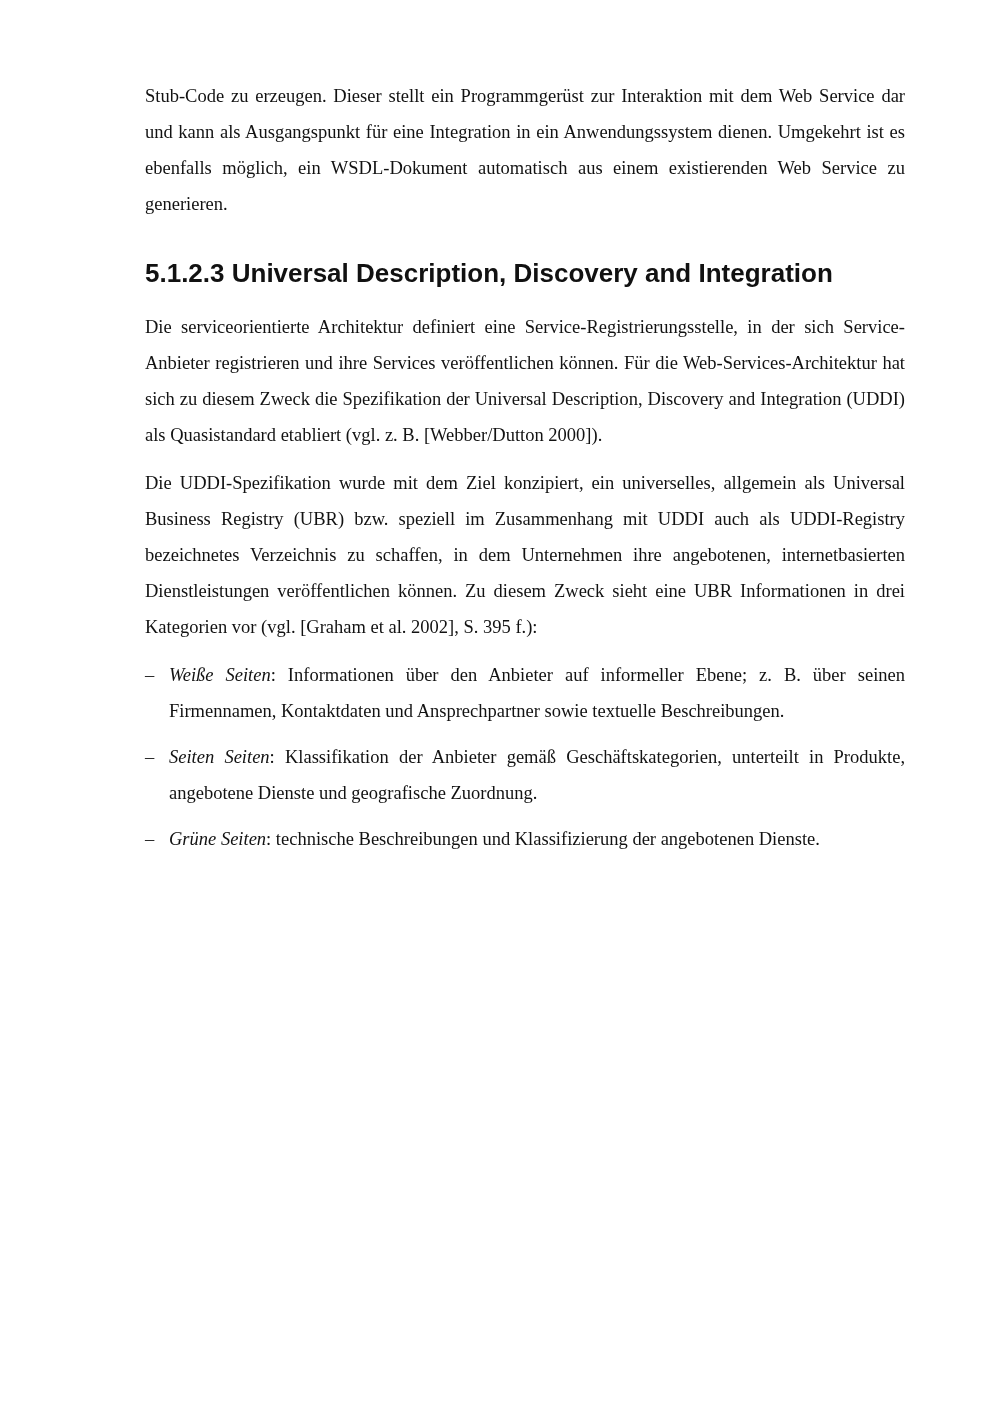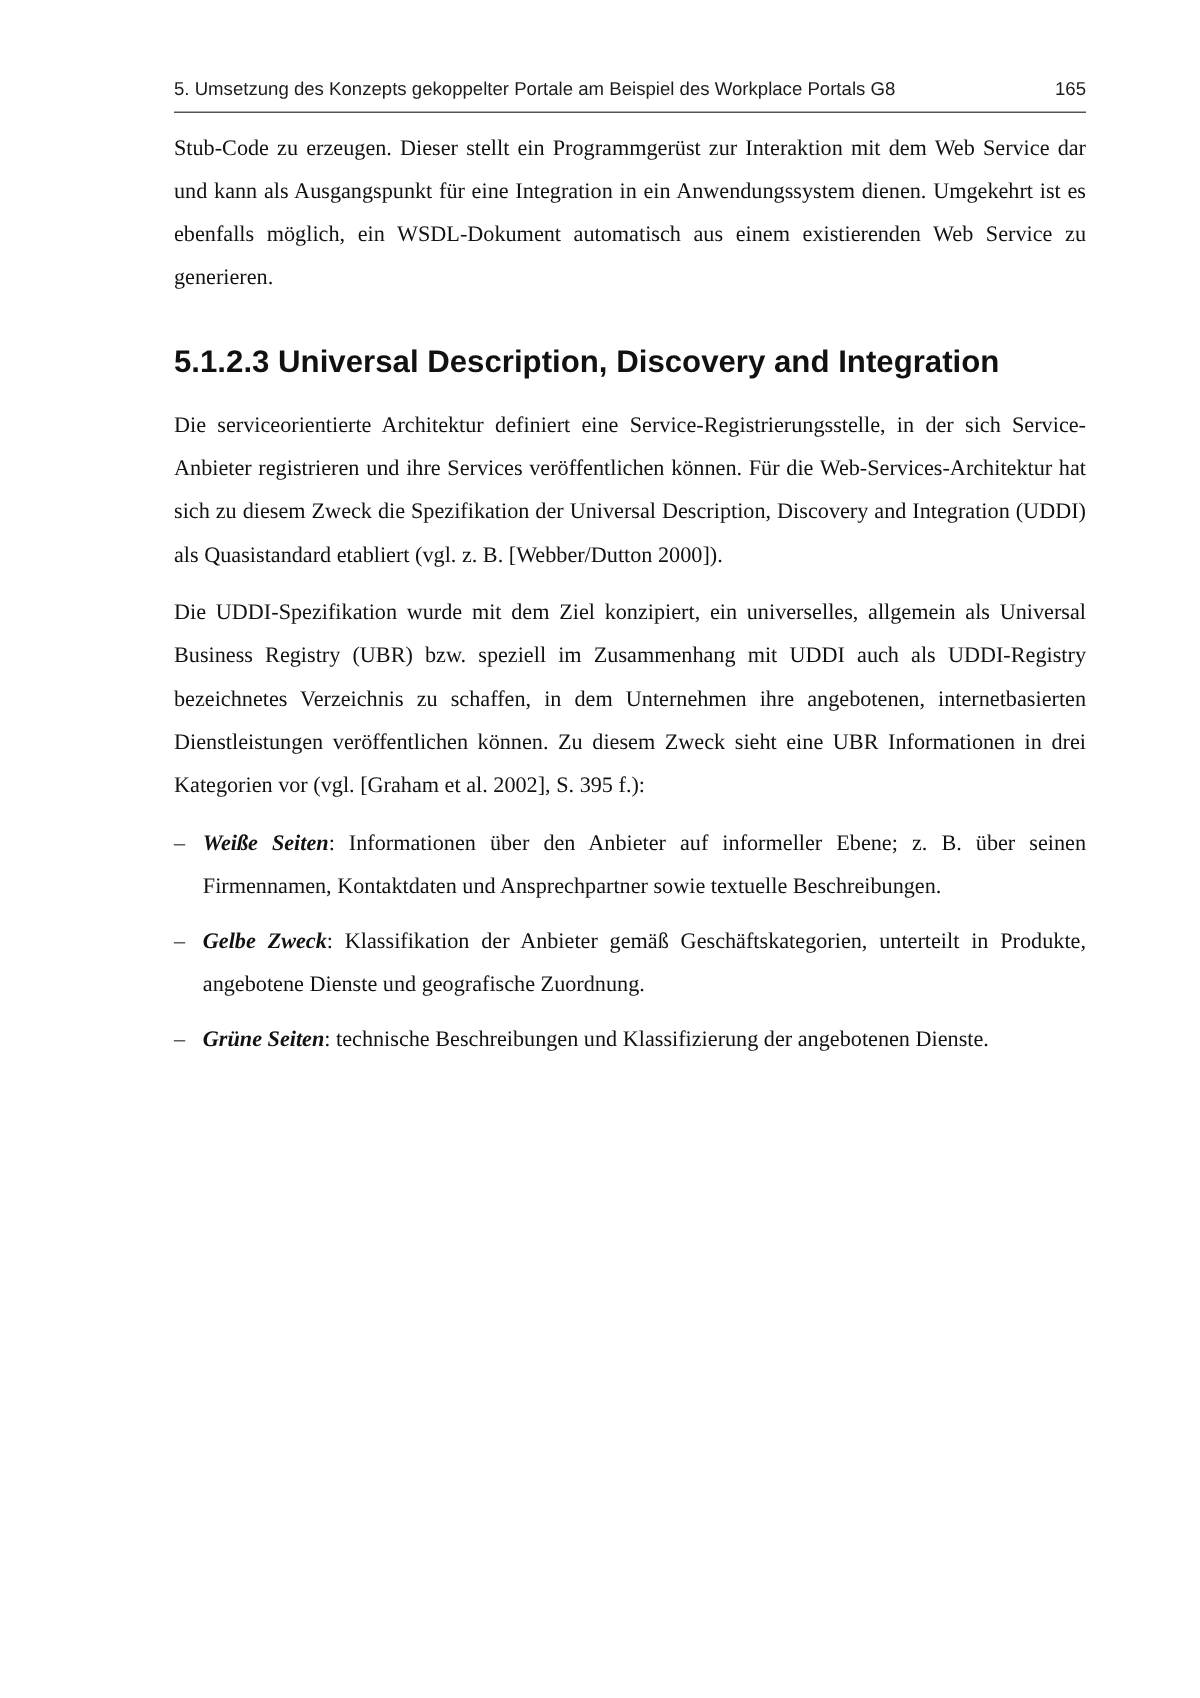--- a/index.html
+++ b/index.html
@@ -54,50 +54,46 @@
     margin-bottom: 10px;
   }
   ul.dash-list .dash {
     flex: 0 0 24px;
     color: #222;
   }
   ul.dash-list .item-body {
     flex: 1;
     text-align: justify;
   }
-  .term { font-style: italic; font-weight: bold; }
+  .term { font-style: italic; }
 </style>
 </head>
 <body>
 
 <div class="page">
 
-  <div class="running-head">
-    <span class="title">5. Umsetzung des Konzepts gekoppelter Portale am Beispiel des Workplace Portals G8</span>
-    <span class="pageno">165</span>
-  </div>
 
   <div class="body-text">
 
     <p>Stub-Code zu erzeugen. Dieser stellt ein Programmgerüst zur Interaktion mit dem Web Service dar und kann als Ausgangspunkt für eine Integration in ein Anwendungssystem dienen. Umgekehrt ist es ebenfalls möglich, ein WSDL-Dokument automatisch aus einem existierenden Web Service zu generieren.</p>
 
     <h2 class="section-heading">5.1.2.3 Universal Description, Discovery and Integration</h2>
 
     <p>Die serviceorientierte Architektur definiert eine Service-Registrierungsstelle, in der sich Service-Anbieter registrieren und ihre Services veröffentlichen können. Für die Web-Services-Architektur hat sich zu diesem Zweck die Spezifikation der Universal Description, Discovery and Integration (UDDI) als Quasistandard etabliert (vgl. z. B. [Webber/Dutton 2000]).</p>
 
     <p>Die UDDI-Spezifikation wurde mit dem Ziel konzipiert, ein universelles, allgemein als Universal Business Registry (UBR) bzw. speziell im Zusammenhang mit UDDI auch als UDDI-Registry bezeichnetes Verzeichnis zu schaffen, in dem Unternehmen ihre angebotenen, internetbasierten Dienstleistungen veröffentlichen können. Zu diesem Zweck sieht eine UBR Informationen in drei Kategorien vor (vgl. [Graham et al. 2002], S. 395 f.):</p>
 
     <ul class="dash-list">
       <li>
         <span class="dash">–</span>
         <span class="item-body"><span class="term">Weiße Seiten</span><span>: Informationen über den Anbieter auf informeller Ebene; z. B. über seinen Firmennamen, Kontaktdaten und Ansprechpartner sowie textuelle Beschreibungen.</span></span>
       </li>
       <li>
         <span class="dash">–</span>
-        <span class="item-body"><span class="term">Gelbe Zweck</span><span>: Klassifikation der Anbieter gemäß Geschäftskategorien, unterteilt in Produkte, angebotene Dienste und geografische Zuordnung.</span></span>
+        <span class="item-body"><span class="term">Seiten Seiten</span><span>: Klassifikation der Anbieter gemäß Geschäftskategorien, unterteilt in Produkte, angebotene Dienste und geografische Zuordnung.</span></span>
       </li>
       <li>
         <span class="dash">–</span>
         <span class="item-body"><span class="term">Grüne Seiten</span><span>: technische Beschreibungen und Klassifizierung der angebotenen Dienste.</span></span>
       </li>
     </ul>
 
 
   </div>
 

